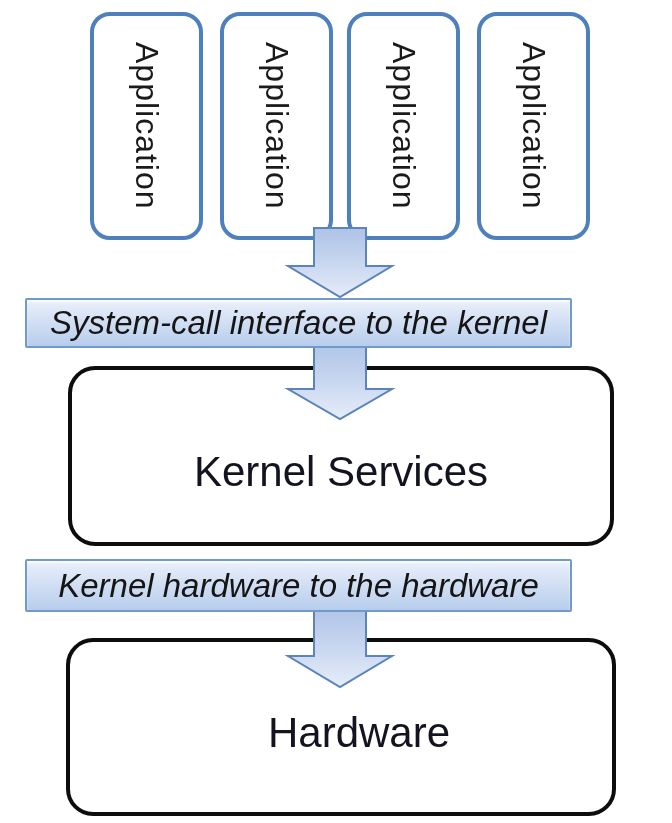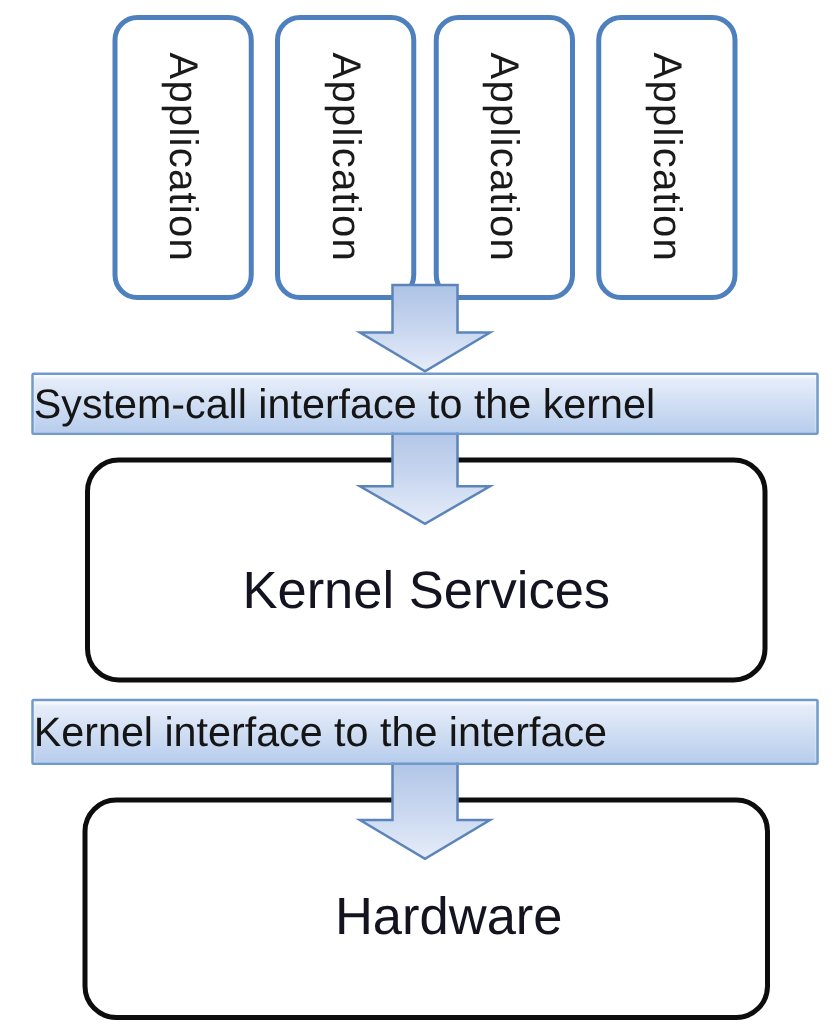--- a/index.html
+++ b/index.html
@@ -52,29 +52,31 @@
     width: 672px;
     height: 823px;
     z-index: 2;
     pointer-events: none;
   }
 
   
   .iface-bar {
     position: absolute;
     left: 25px;
-    width: 630px;
+    width: 547px;
     box-sizing: border-box;
     border: 2px solid #7099cc;
     border-radius: 2px;
     background: linear-gradient(to bottom, #eaf0fb 0%, #d3e0f4 45%, #b7cdec 100%);
     box-shadow: inset 0 2px 2px rgba(255,255,255,0.85);
     z-index: 3;
     display: flex;
     align-items: center;
+    justify-content: center;
+    font-style: italic;
   }
   .iface-bar.bar-syscall { top: 298px; height: 50px; }
   .iface-bar.bar-hardware { top: 559px; height: 53px; }
   .iface-bar span {
     font-size: 33px;
     color: #151515;
     white-space: nowrap;
   }
 
   
@@ -132,20 +134,20 @@
 
   <div class="iface-bar bar-syscall">
     <span>System-call interface to the kernel</span>
   </div>
 
   <div class="big-box kernel">
     <span>Kernel Services</span>
   </div>
 
   <div class="iface-bar bar-hardware">
-    <span>Kernel interface to the interface</span>
+    <span>Kernel hardware to the hardware</span>
   </div>
 
   <div class="big-box hardware">
     <span>Hardware</span>
   </div>
 
 </div>
 
 </body></html>

